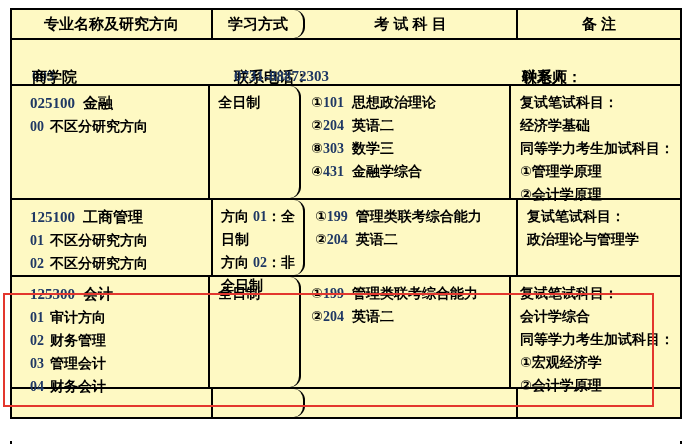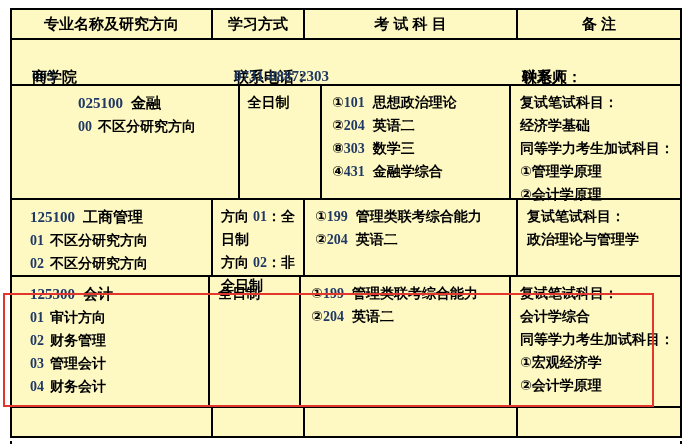--- a/index.html
+++ b/index.html
@@ -10,31 +10,31 @@
   }
   *{margin:0;padding:0;box-sizing:border-box;}
   html,body{width:692px;height:444px;background:#ffffff;overflow:hidden;
     font-family:"Liberation Sans","DejaVu Sans",sans-serif;}
   .stage{position:relative;width:692px;height:444px;background:#fff;}
   .tbl{position:absolute;left:10px;top:8px;width:672px;border:2.5px solid var(--bd);background:#fef9c3;}
   .row{display:flex;border-bottom:2px solid var(--bd);}
   .row:last-child{border-bottom:none;}
   .cell{padding:5px 6px 0 10px;}
   .c1{width:201px;border-right:2px solid var(--bd);padding-left:18px;}
-  .c2{width:92px;border-right:2px solid var(--bd);padding-left:8px;padding-right:3px;}
+  .c2{width:92px;border-right:2px solid var(--bd);padding-left:8px;padding-right:3px;border-radius:11px;}
   .c3{width:213px;border-right:2px solid var(--bd);}
   .c4{flex:1;padding-left:9px;}
   .hdr{height:30px;align-items:center;}
   .hdr .cell{display:flex;align-items:center;justify-content:center;height:100%;padding:0;
     font-size:15px;font-weight:bold;color:var(--ink);}
   .college{position:relative;height:46px;}
   .college span{position:absolute;top:14px;font-size:15px;font-weight:bold;white-space:nowrap;}
-  .r-fin{height:114px;padding-left:48px;}
+  .r-fin{height:114px;}
   .r-mba{height:77px;}
-  .r-acc{height:131px;}
+  .r-acc{height:112px;}
   .r-empty{height:28px;}
   .line{line-height:23px;font-size:14px;font-weight:bold;color:var(--ink);white-space:nowrap;}
   .majorline{font-size:15px;}
   .num{font-family:"Liberation Serif","DejaVu Serif",serif;font-weight:bold;color:var(--navy);}
   .gap{display:inline-block;width:8px;}
   .sgap{display:inline-block;width:6px;}
   .cn{color:var(--ink);font-weight:bold;}
   .modecell .line{white-space:normal;word-break:break-all;line-height:23px;}
   .circ{font-weight:bold;color:var(--ink);}
   .highlight{position:absolute;left:3px;top:293px;width:651px;height:114px;

